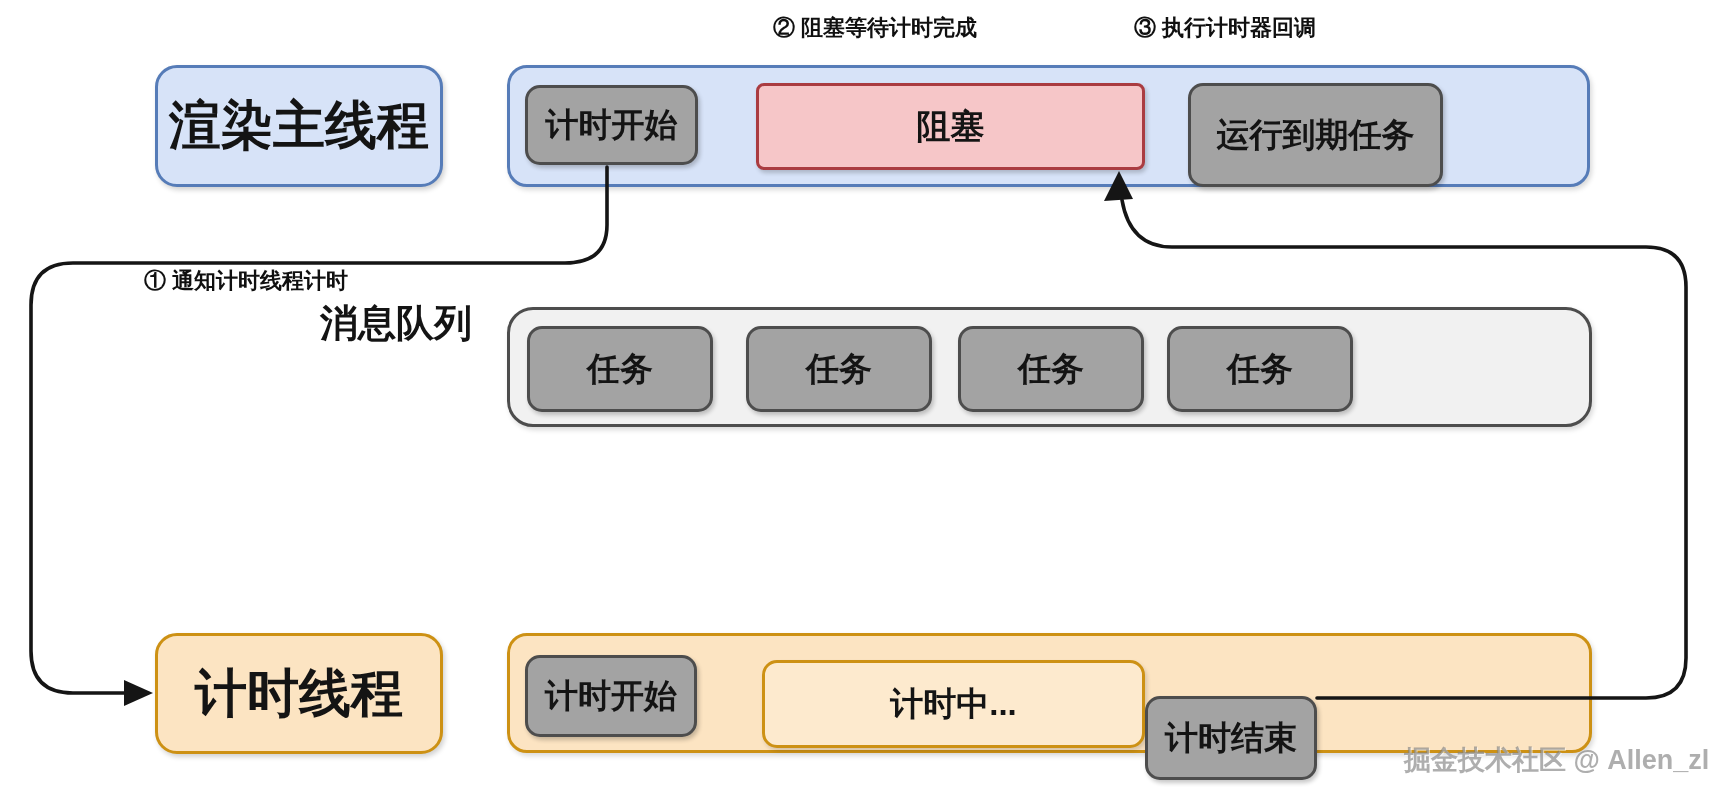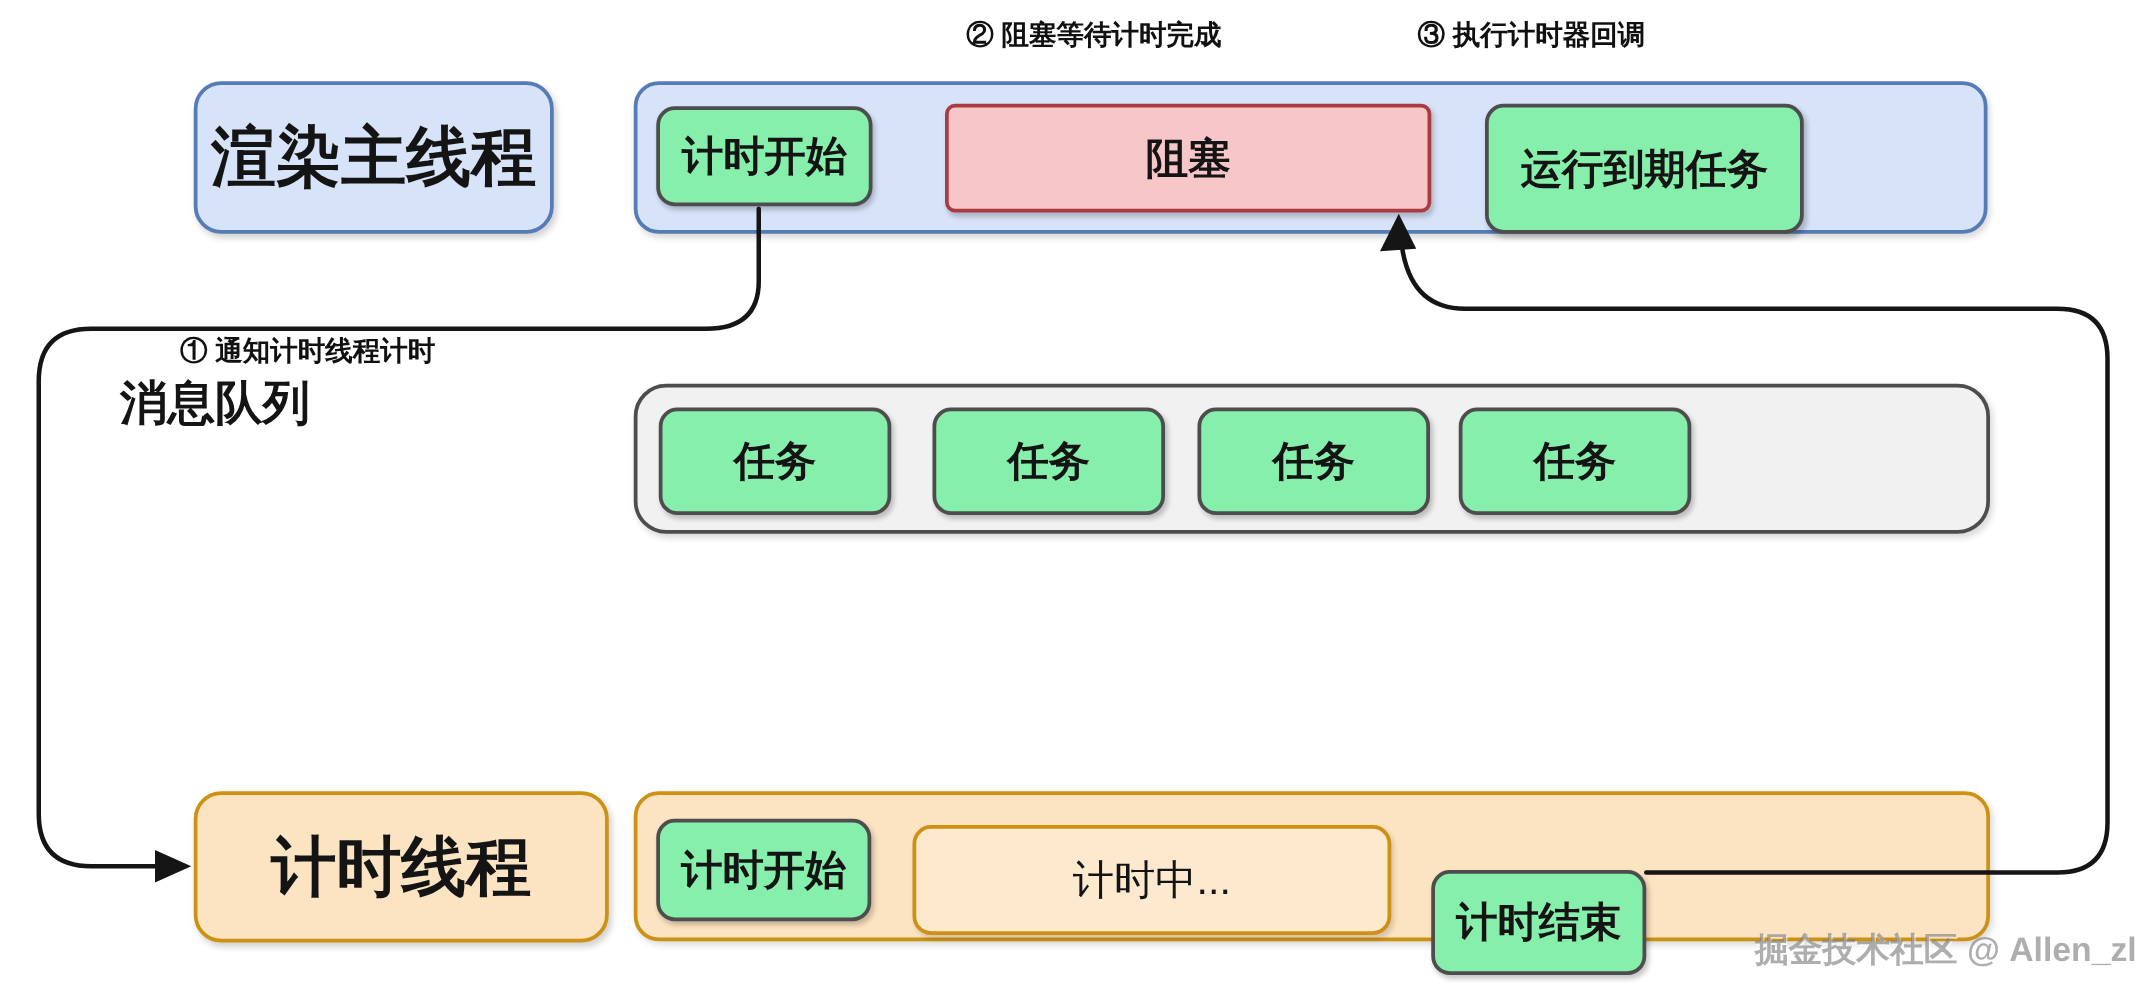--- a/index.html
+++ b/index.html
@@ -37,51 +37,52 @@
   }
   .lane{
     position:absolute;
     border-radius:20px;
     box-shadow:2px 3px 5px rgba(0,0,0,0.15);
   }
   .lane.blue{background:var(--blue-fill);border:3px solid var(--blue-border);}
   .lane.gray{background:var(--gray-fill);border:3px solid var(--gray-border);border-radius:26px;}
   .lane.orange{background:var(--orange-fill);border:3px solid var(--orange-border);}
   .gray-box{
-    background:#86efac;
+    background:#a3a3a3;
     border:3px solid var(--gray-border);
     border-radius:15px;
     font-size:33px;font-weight:600;
     box-shadow:2px 3px 4px rgba(0,0,0,0.22);
   }
   .red-box{
     background:var(--red-fill);
     border:3px solid var(--red-border);
     border-radius:8px;
     font-size:34px;font-weight:600;
     box-shadow:2px 3px 4px rgba(0,0,0,0.2);
     margin-left:28px;
   }
   .orange-inner{
     background:var(--orange-inner-fill);
     border:3px solid var(--orange-border);
     border-radius:15px;
-    font-size:33px;font-weight:400;
+    font-size:33px;font-weight:700;
     box-shadow:2px 3px 4px rgba(0,0,0,0.15);
+    margin-left:32px;
   }
   .step-label{
     position:absolute;
     font-size:22px;font-weight:600;
     white-space:nowrap;
     color:#101010;
   }
   .queue-label{
     position:absolute;
-    left:96px;top:300px;width:360px;
-    text-align:left;
+    left:112px;top:300px;width:360px;
+    text-align:right;
   }
   .queue-label .cn{font-size:38px;font-weight:700;line-height:46px;}
   .queue-label .en{
     font-family:"DejaVu Sans Mono", monospace;
     font-size:35px;font-weight:700;line-height:44px;
   }
   .watermark{
     position:absolute;
     left:1404px;top:742px;
     font-size:27px;font-weight:600;
@@ -108,21 +109,21 @@
 <div class="queue-label">
   <div class="cn">消息队列</div>
 </div>
 
 <div class="lane gray" style="left:507px;top:307px;width:1085px;height:120px;"></div>
 <div class="box gray-box" style="left:527px;top:326px;width:186px;height:86px;">任务</div>
 <div class="box gray-box" style="left:746px;top:326px;width:186px;height:86px;">任务</div>
 <div class="box gray-box" style="left:958px;top:326px;width:186px;height:86px;">任务</div>
 <div class="box gray-box" style="left:1167px;top:326px;width:186px;height:86px;">任务</div>
 
-<div class="box thread-box orange" style="left:155px;top:633px;width:332px;height:121px;">计时线程</div>
+<div class="box thread-box orange" style="left:155px;top:633px;width:288px;height:121px;">计时线程</div>
 
 <div class="lane orange" style="left:507px;top:633px;width:1085px;height:120px;"></div>
 <div class="box gray-box" style="left:525px;top:655px;width:172px;height:82px;">计时开始</div>
 <div class="box orange-inner" style="left:730px;top:660px;width:383px;height:88px;">计时中...</div>
 <div class="box gray-box" style="left:1145px;top:696px;width:172px;height:84px;">计时结束</div>
 
 <svg class="arrows" width="1712" height="790" viewBox="0 0 1712 790">
   <g>
     <path d="M 607 167 V 225 Q 607 263 565 263 H 73 Q 31 263 31 305 V 651 Q 31 693 73 693 H 127" fill="none" stroke="#151515" stroke-width="3.6" stroke-linecap="round"></path>
     <polygon points="153,693 124,680 124,706" fill="#151515"></polygon>

